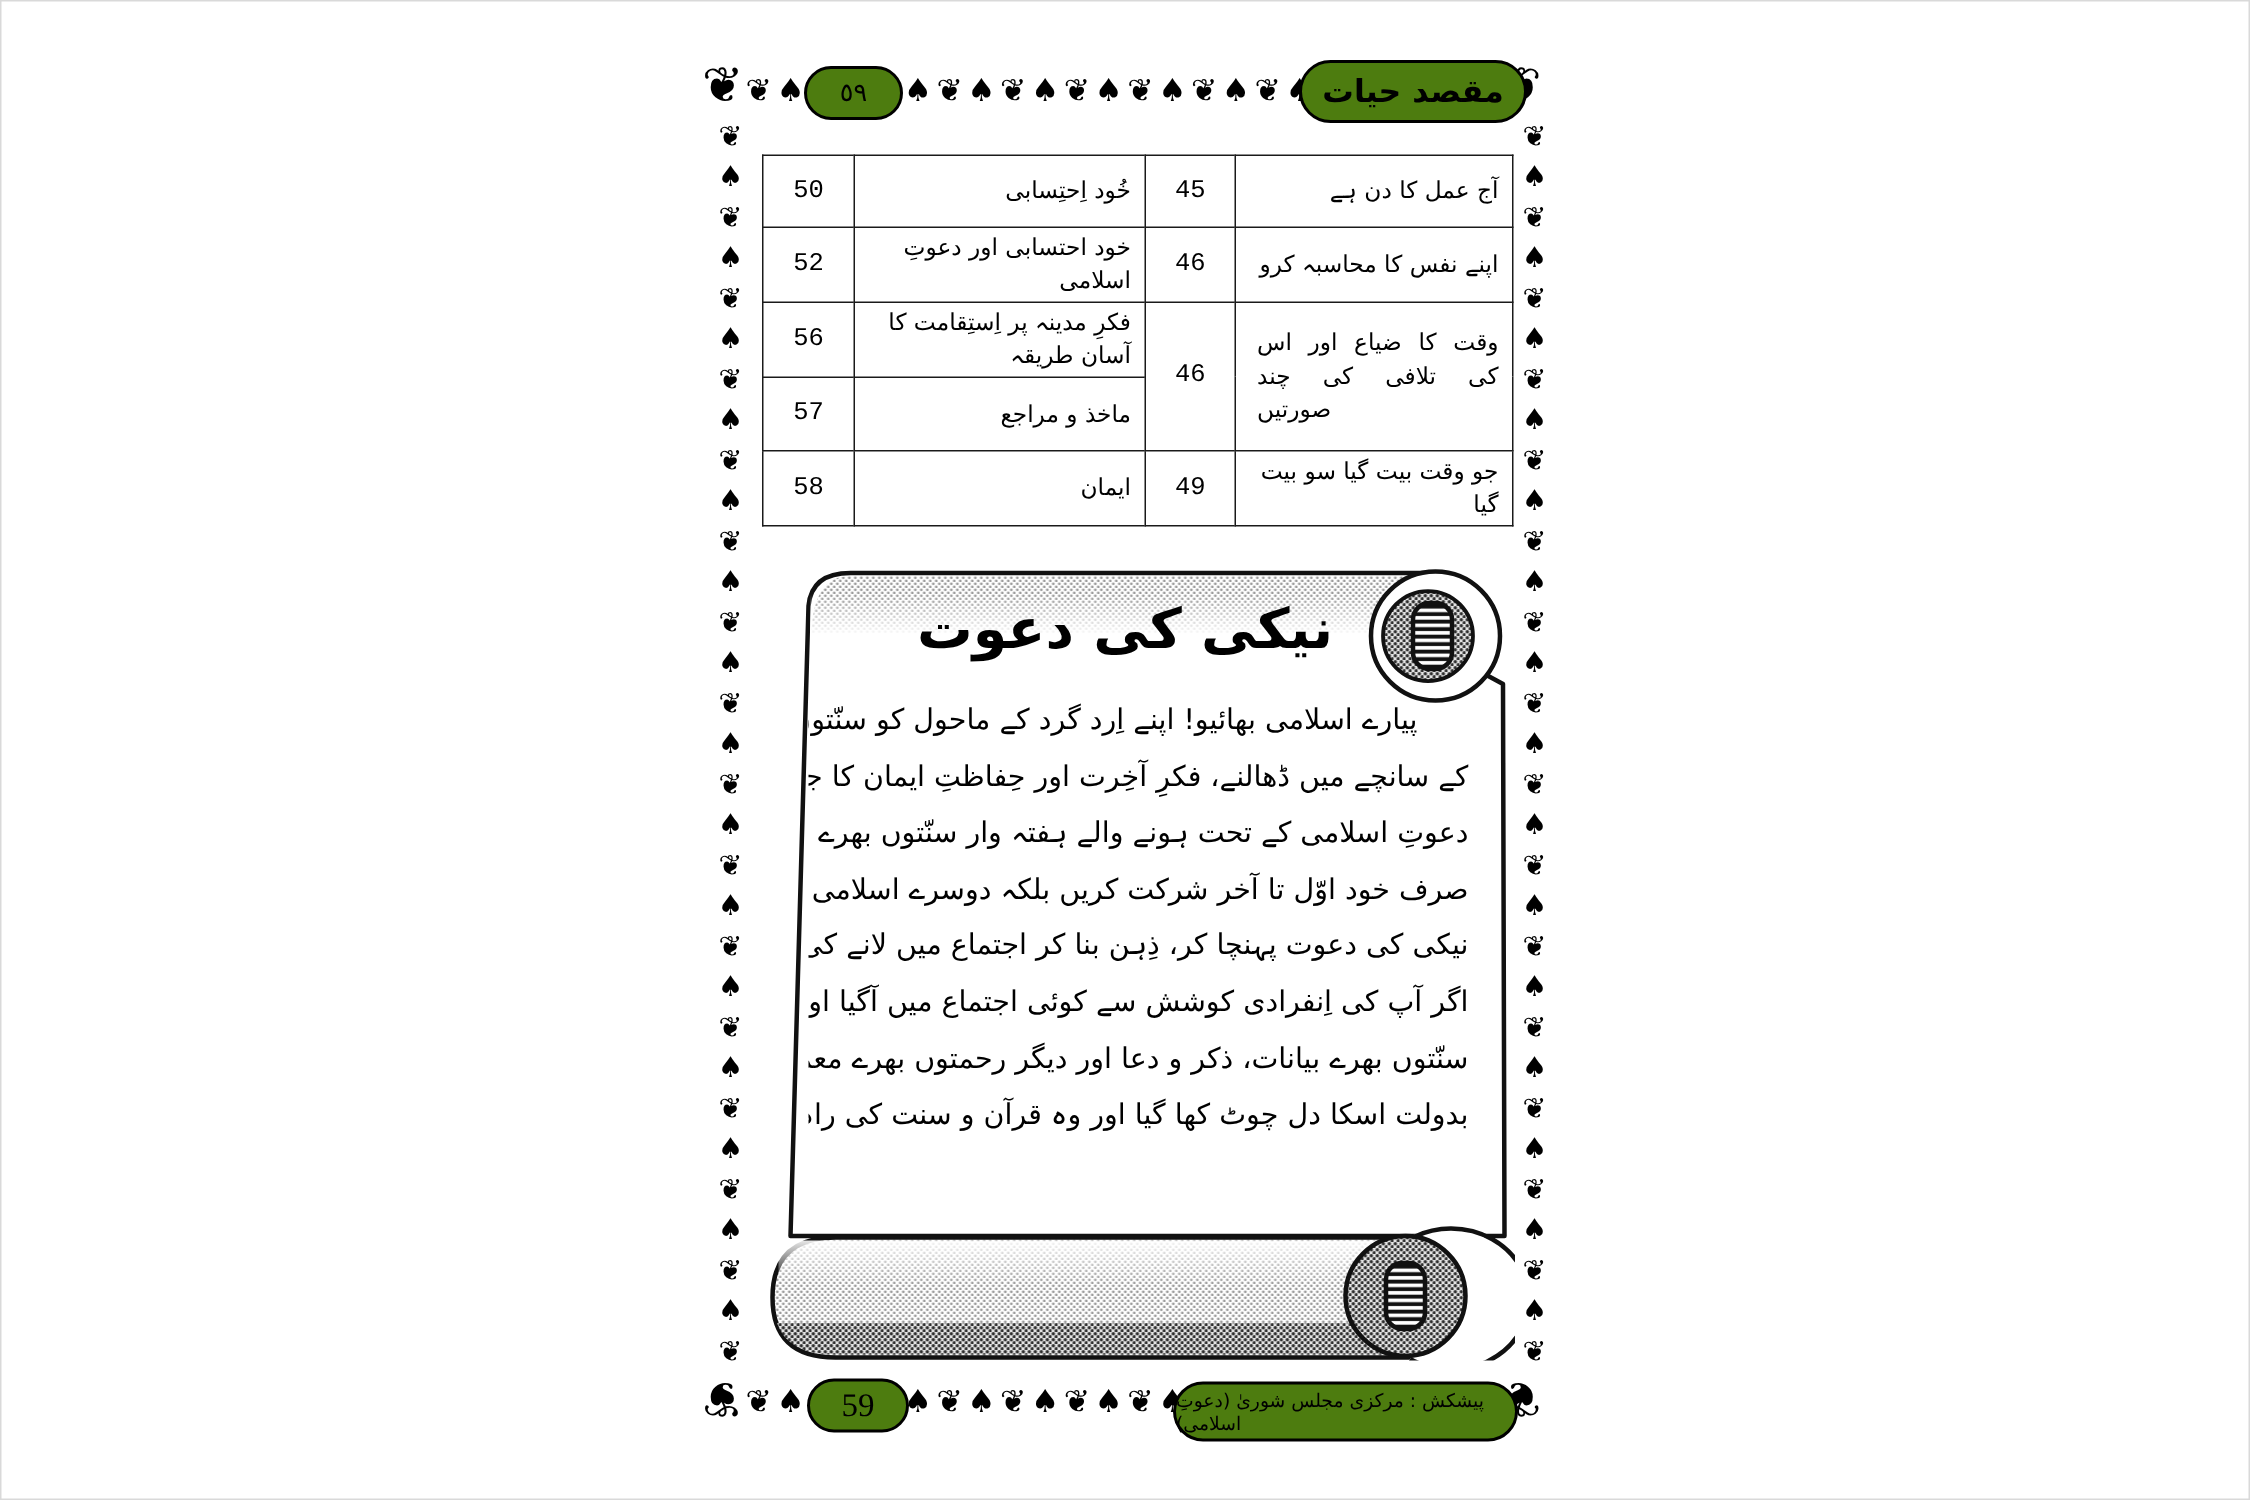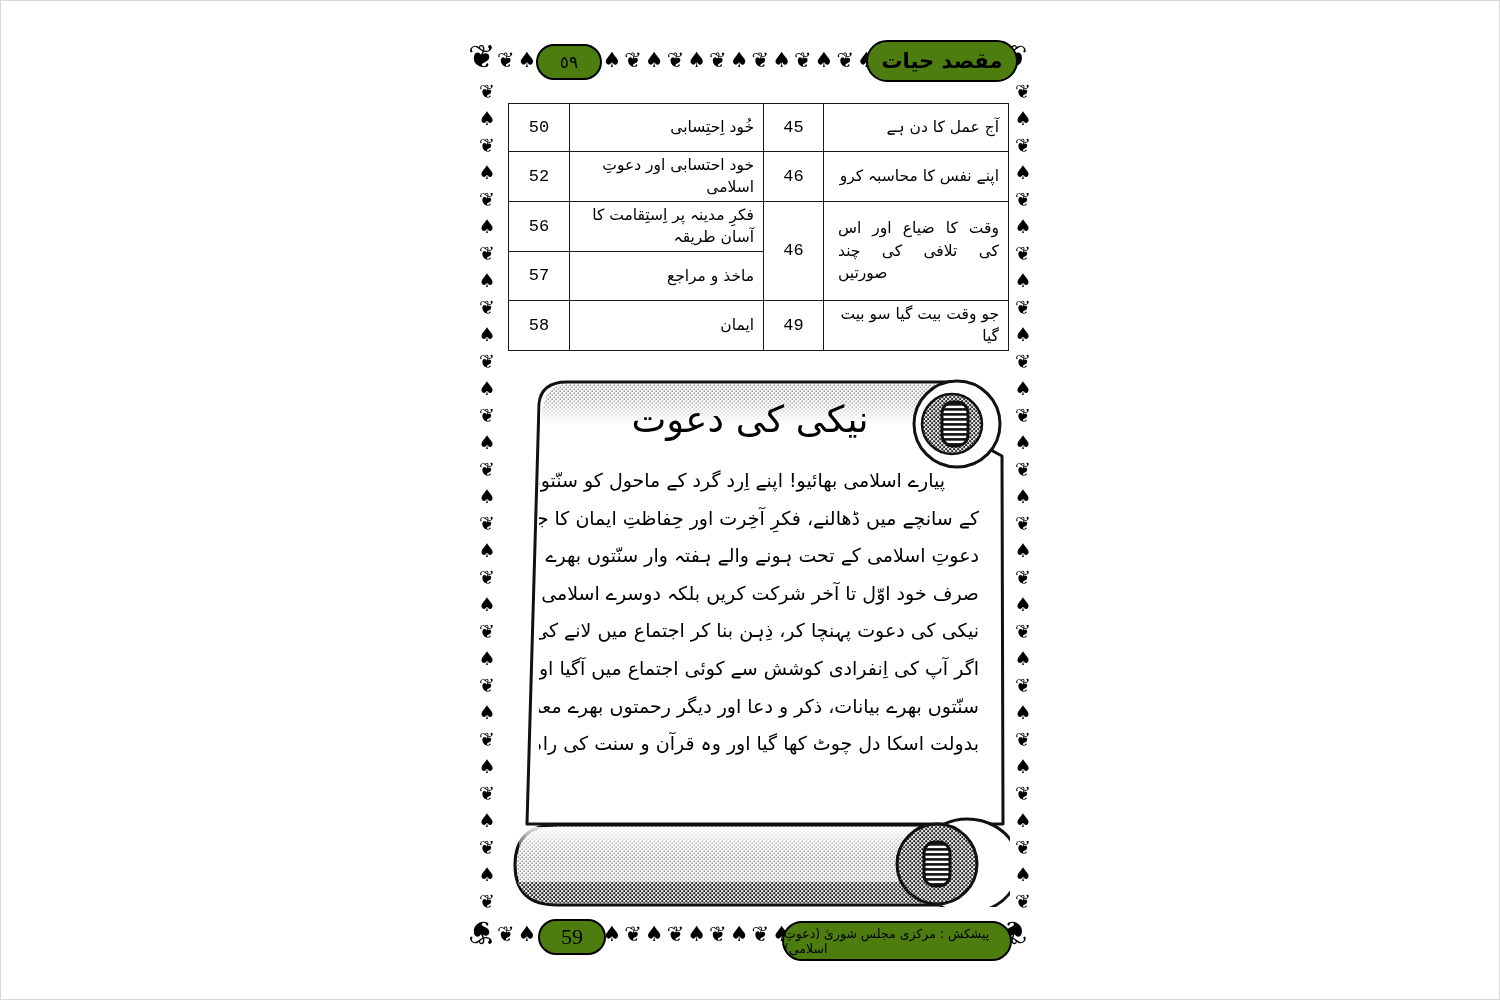--- a/index.html
+++ b/index.html
@@ -30,21 +30,21 @@
   .toc{position:absolute;left:508px;top:103px;width:500px;height:243px;z-index:3;
        border-collapse:collapse;table-layout:fixed;direction:rtl;background:#fff;}
   .toc td{border:1.7px solid #1a1a1a;padding:2px 9px;vertical-align:middle;overflow:hidden;}
   .toc td.title{font-size:15.5px;text-align:right;line-height:1.45;}
   .toc td.title.two-line{text-align:justify;text-align-last:left;padding-left:14px;}
   .toc td.num{font-size:17px;text-align:center;font-family:Liberation Mono, monospace;}
   
   .scroll{position:absolute;left:505px;top:372px;width:505px;height:535px;z-index:3;}
   .scroll svg{position:absolute;left:0;top:0;}
   .scroll-heading{position:absolute;left:45px;top:26px;width:400px;text-align:center;
-                  font-size:37px;font-weight:normal;z-index:4;}
+                  font-size:37px;font-weight:bold;z-index:4;}
   .scroll-body{position:absolute;left:34px;top:90px;width:440px;direction:rtl;z-index:4;overflow:hidden;}
   .scroll-body .line{font-size:19px;line-height:37.6px;white-space:nowrap;
                      text-align:justify;text-align-last:justify;}
   .scroll-body .line:first-child{padding-right:34px;}
   .scroll-body .line:last-child{text-align-last:right;}
 </style>
 </head>
 <body>
 
 <div class="page">

